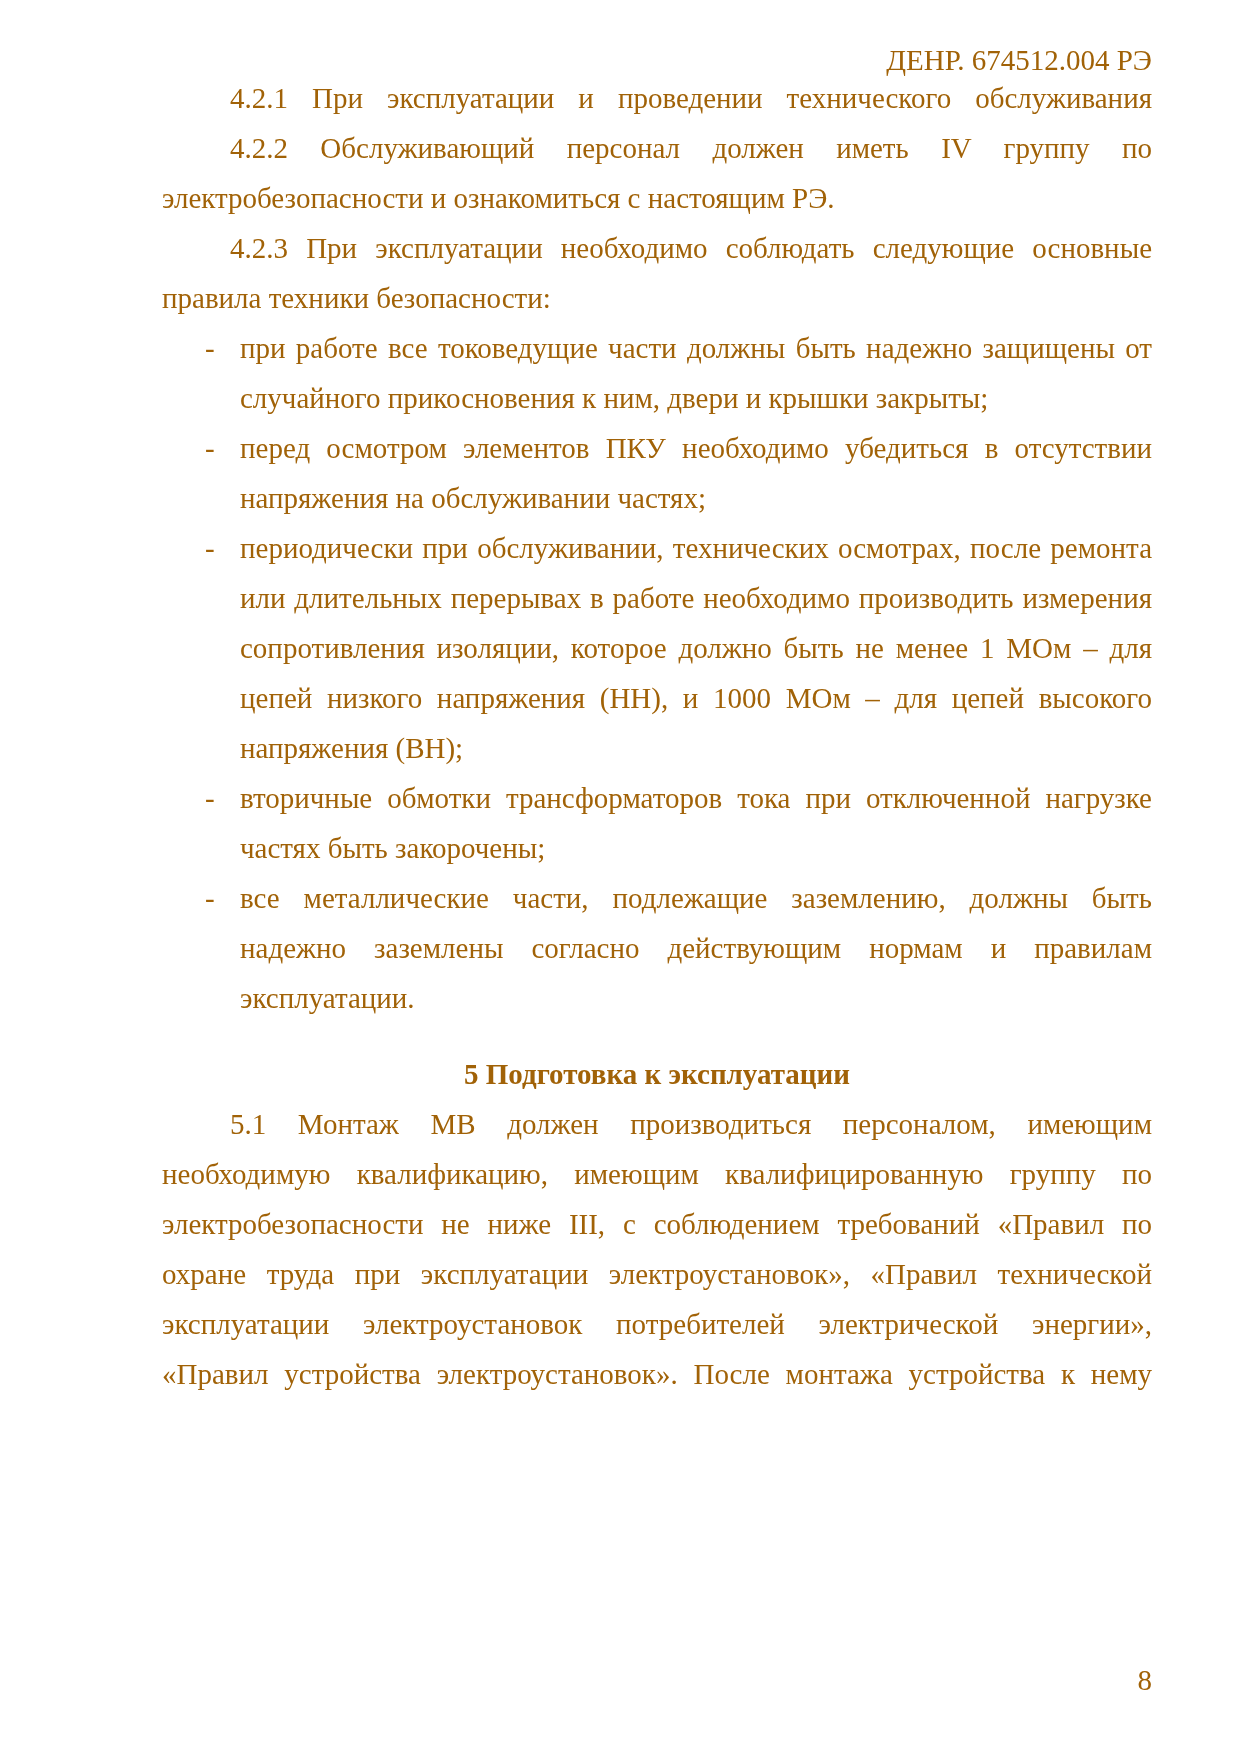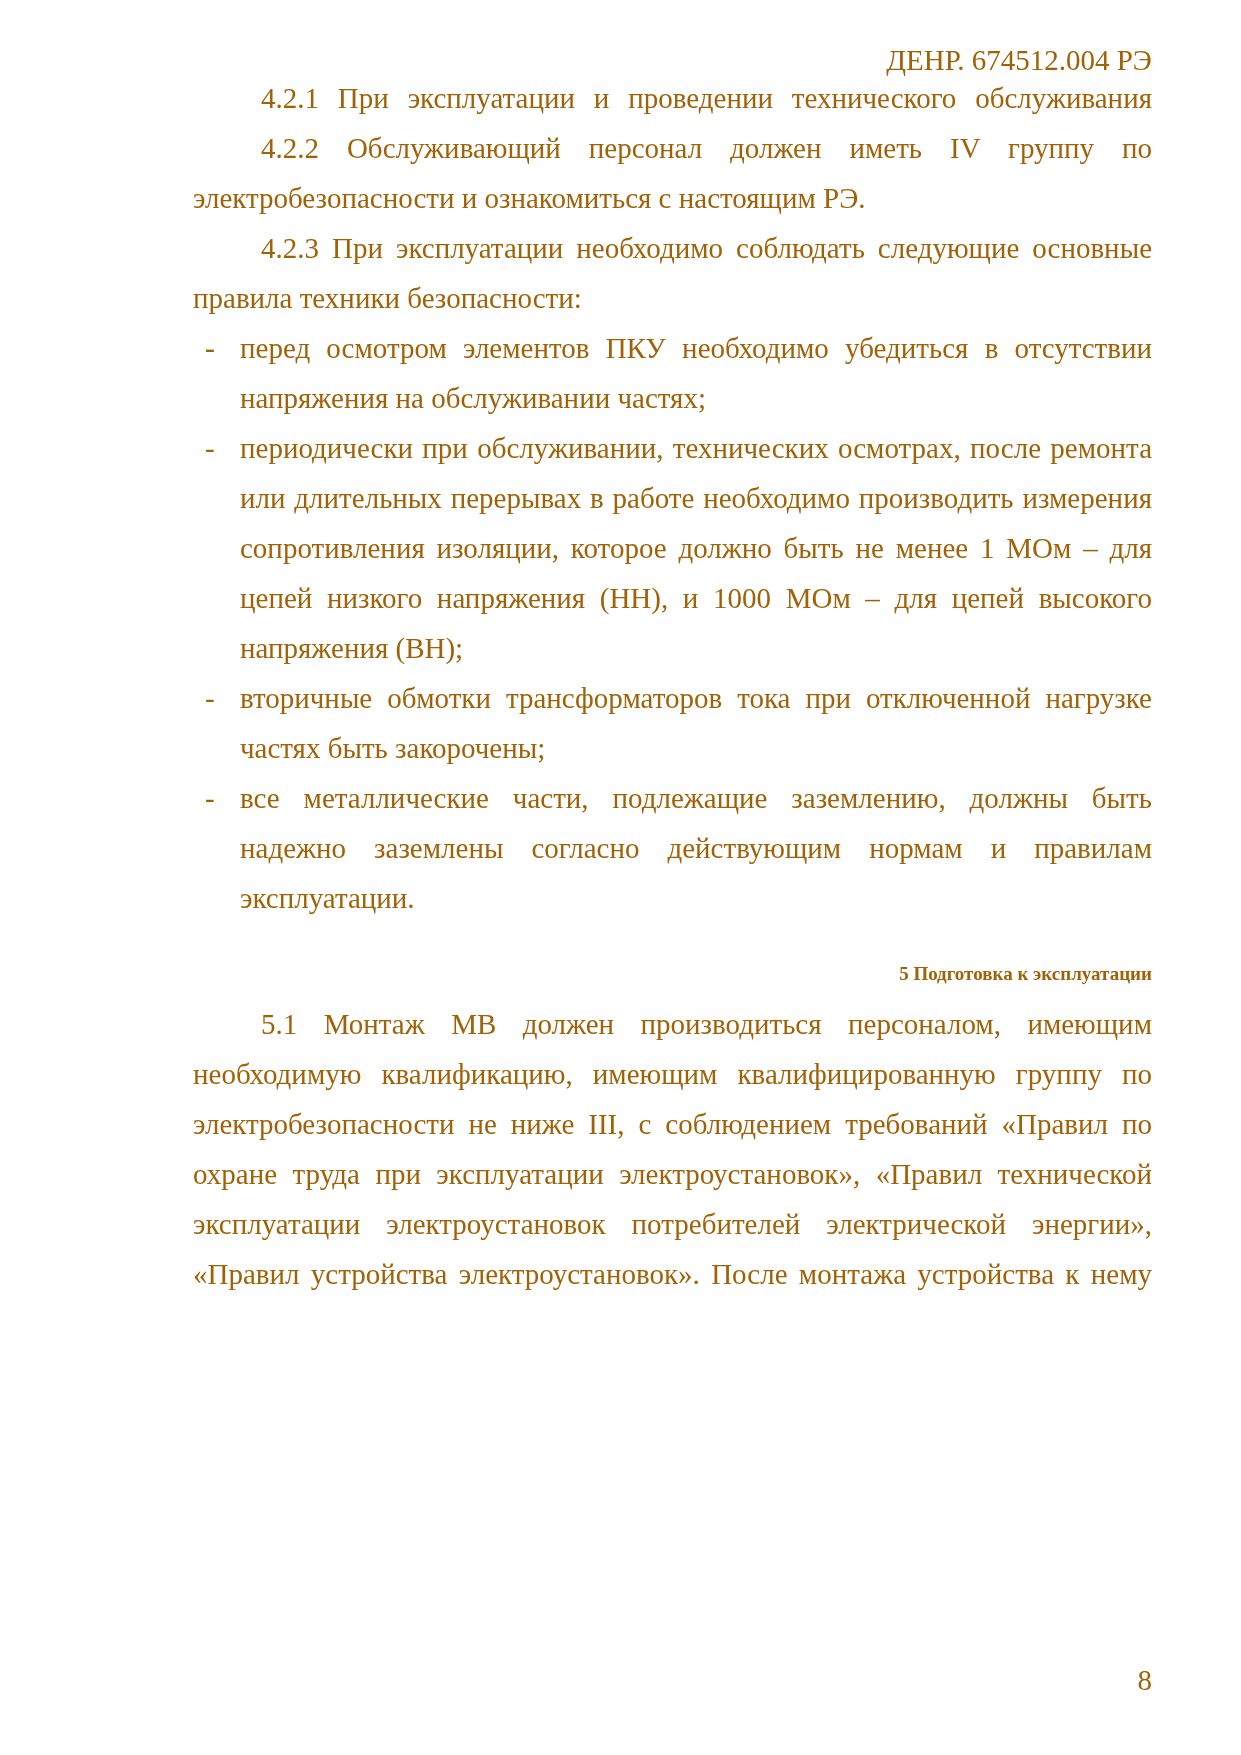--- a/index.html
+++ b/index.html
@@ -32,21 +32,20 @@
     left: 162px;
     width: 990px;
     line-height: 50px;
   }
   .para {
     margin: 0;
     text-align: justify;
   }
   .indent {
     text-indent: 68px;
-    margin-left: 31px;
   }
   .force-justify {
     text-align: justify;
     text-align-last: justify;
   }
   .justify-last {
     text-align-last: justify;
   }
   .bullets {
     list-style: none;
@@ -58,24 +57,24 @@
     padding-left: 78px;
     text-align: justify;
   }
   .bullets .marker {
     position: absolute;
     left: 43px;
     top: 0;
   }
   .section-heading {
     margin: 26px 0 0 0;
-    font-size: 19px;
+    font-size: 29px;
     font-weight: bold;
     line-height: 50px;
-    text-align: right;
+    text-align: center;
   }
   .page-number {
     position: absolute;
     top: 1664px;
     left: 162px;
     width: 990px;
     text-align: right;
     line-height: 33px;
   }
 </style>
@@ -93,20 +92,21 @@
     </div>
 
 
     <p class="para indent">4.2.2 Обслуживающий персонал должен иметь IV группу по электробезопасности и ознакомиться с настоящим РЭ.</p>
 
     <p class="para indent">4.2.3 При эксплуатации необходимо соблюдать следующие основные правила техники безопасности:</p>
 
     <ul class="bullets">
       <li>
         <span class="marker">-</span>
+        <span>при работе все токоведущие части должны быть надежно защищены от случайного прикосновения к ним, двери и крышки закрыты;</span>
       </li>
       <li>
         <span class="marker">-</span>
         <span>перед осмотром элементов ПКУ необходимо убедиться в отсутствии напряжения на обслуживании частях;</span>
       </li>
       <li>
         <span class="marker">-</span>
         <span>периодически при обслуживании, технических осмотрах, после ремонта или длительных перерывах в работе необходимо производить измерения сопротивления изоляции, которое должно быть не менее 1 МОм – для цепей низкого напряжения (НН), и 1000 МОм – для цепей высокого напряжения (ВН);</span>
       </li>
       <li>

